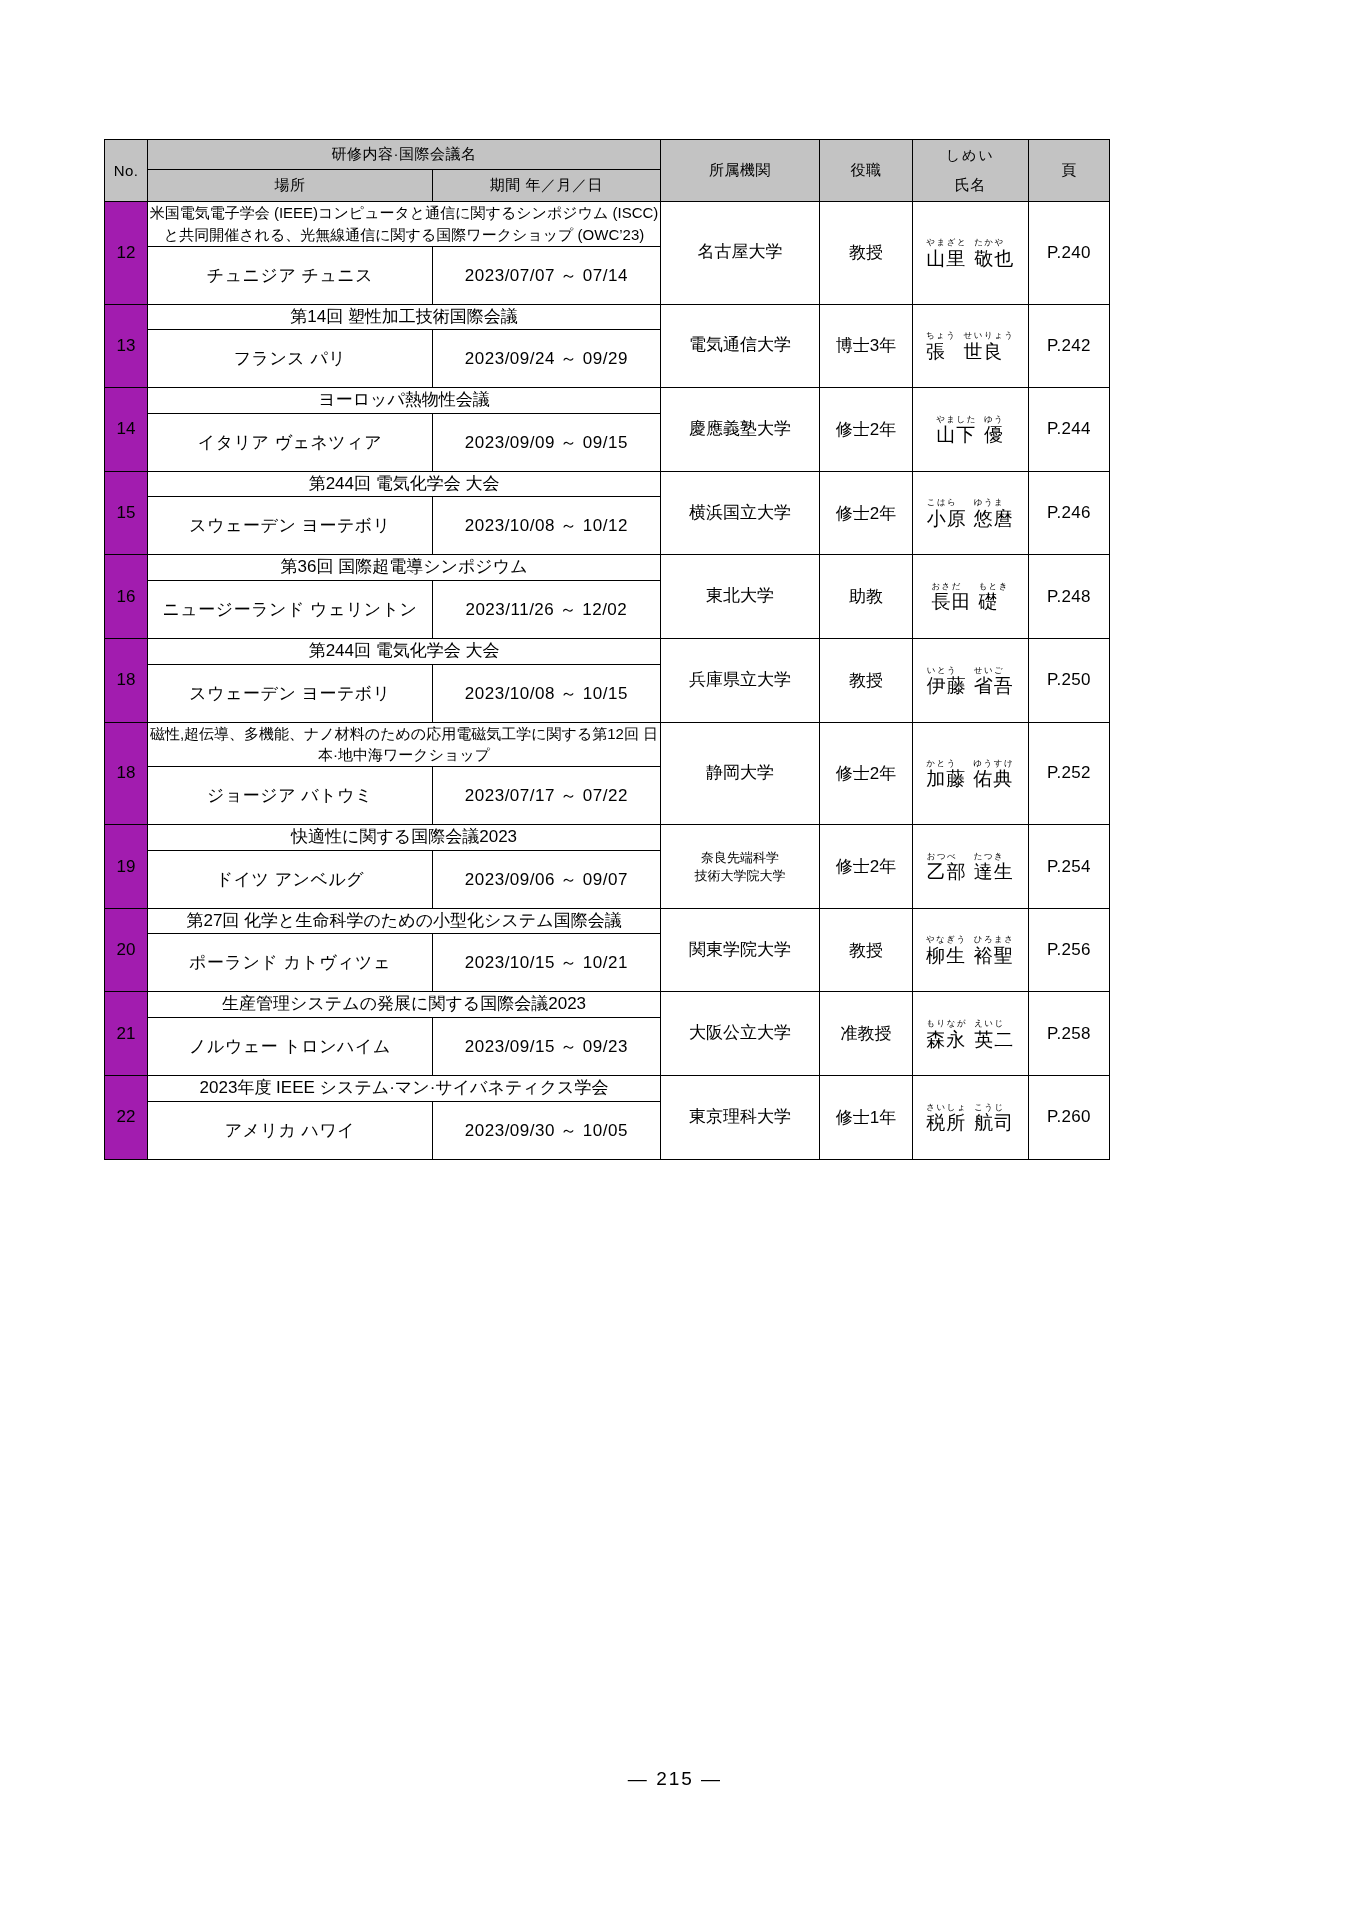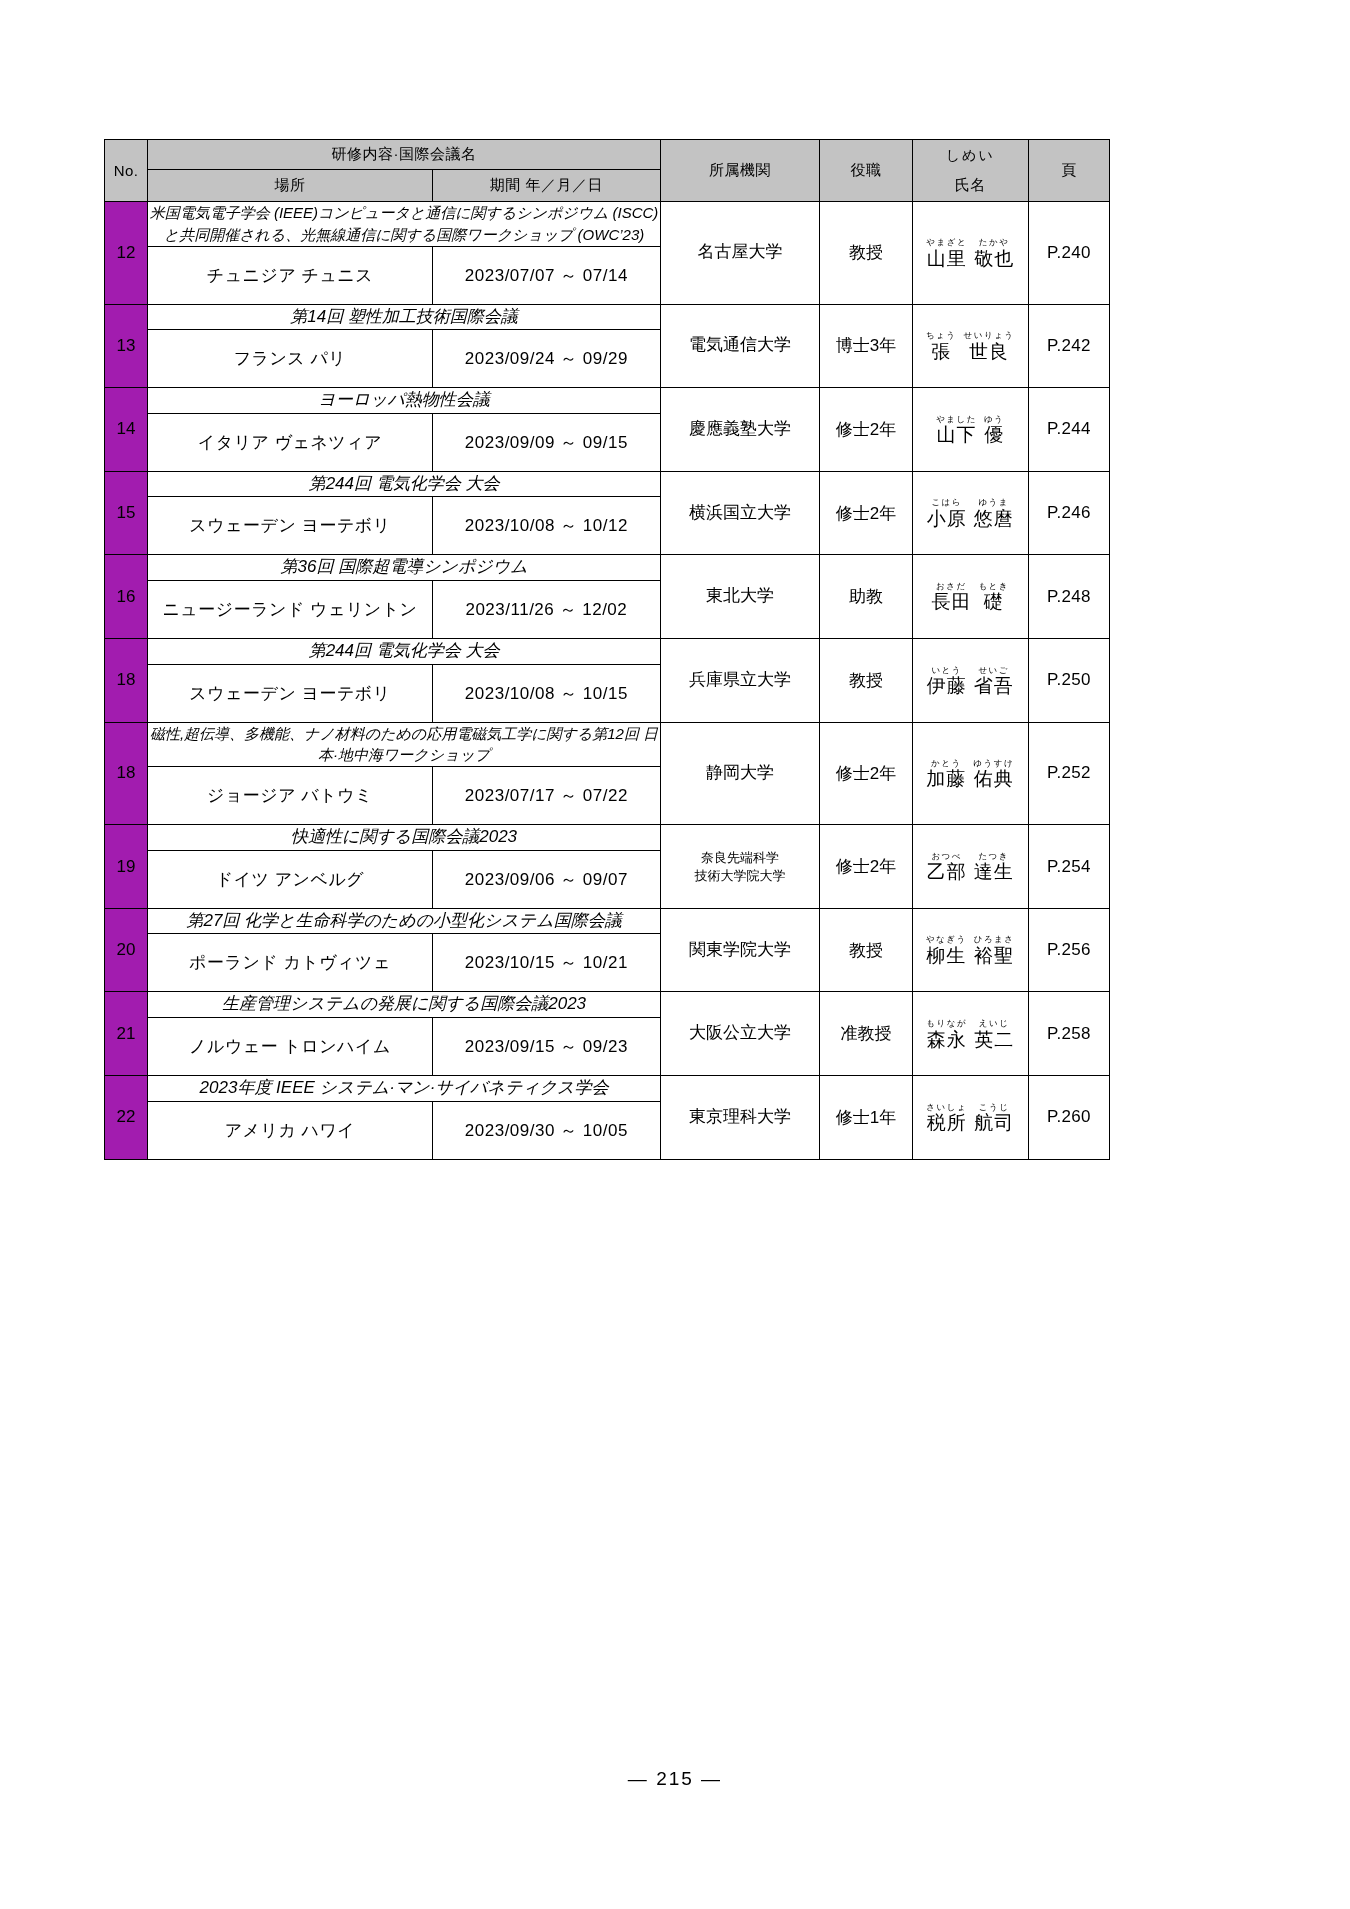--- a/index.html
+++ b/index.html
@@ -90,21 +90,20 @@
   
   .no-cell {
     background: #a21caf;
     font-size: 17px;
   }
   .title-cell {
     font-size: 17px;
     padding: 6px 10px;
     line-height: 1.45;
     text-align: center;
-    font-style: italic;
   }
   .title-cell.small {
     font-size: 15px;
   }
   .place-cell {
     font-size: 17px;
     letter-spacing: 0.5px;
     height: 58px;
   }
   .period-cell {
@@ -125,21 +124,21 @@
     padding: 2px 0 4px 0;
   }
   .name-inner {
     display: flex;
     justify-content: center;
     align-items: flex-end;
     gap: 7px;
   }
   .nm {
     display: inline-block;
-    text-align: center;
+    text-align: left;
     line-height: 1;
   }
   .nm .rb {
     display: block;
     font-size: 8.5px;
     letter-spacing: 1.5px;
     line-height: 1;
     margin-bottom: 2px;
   }
   .nm .bs {

